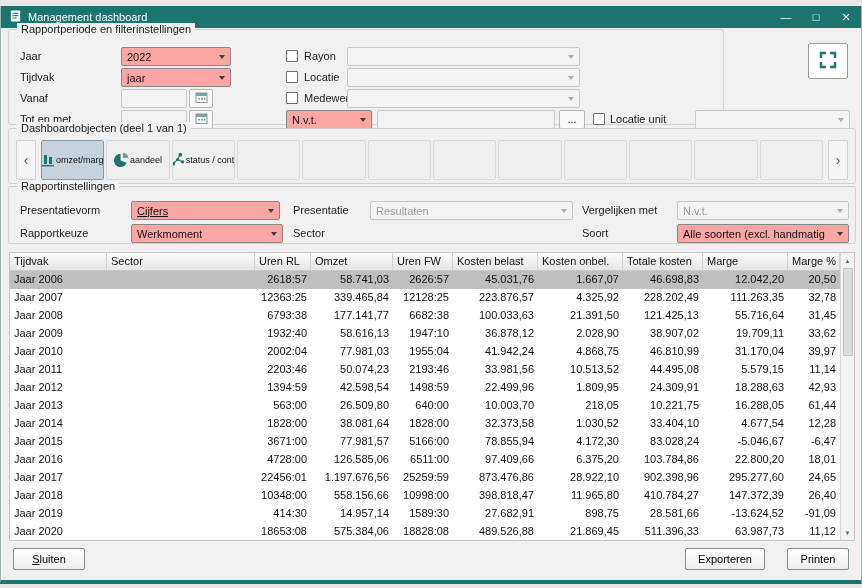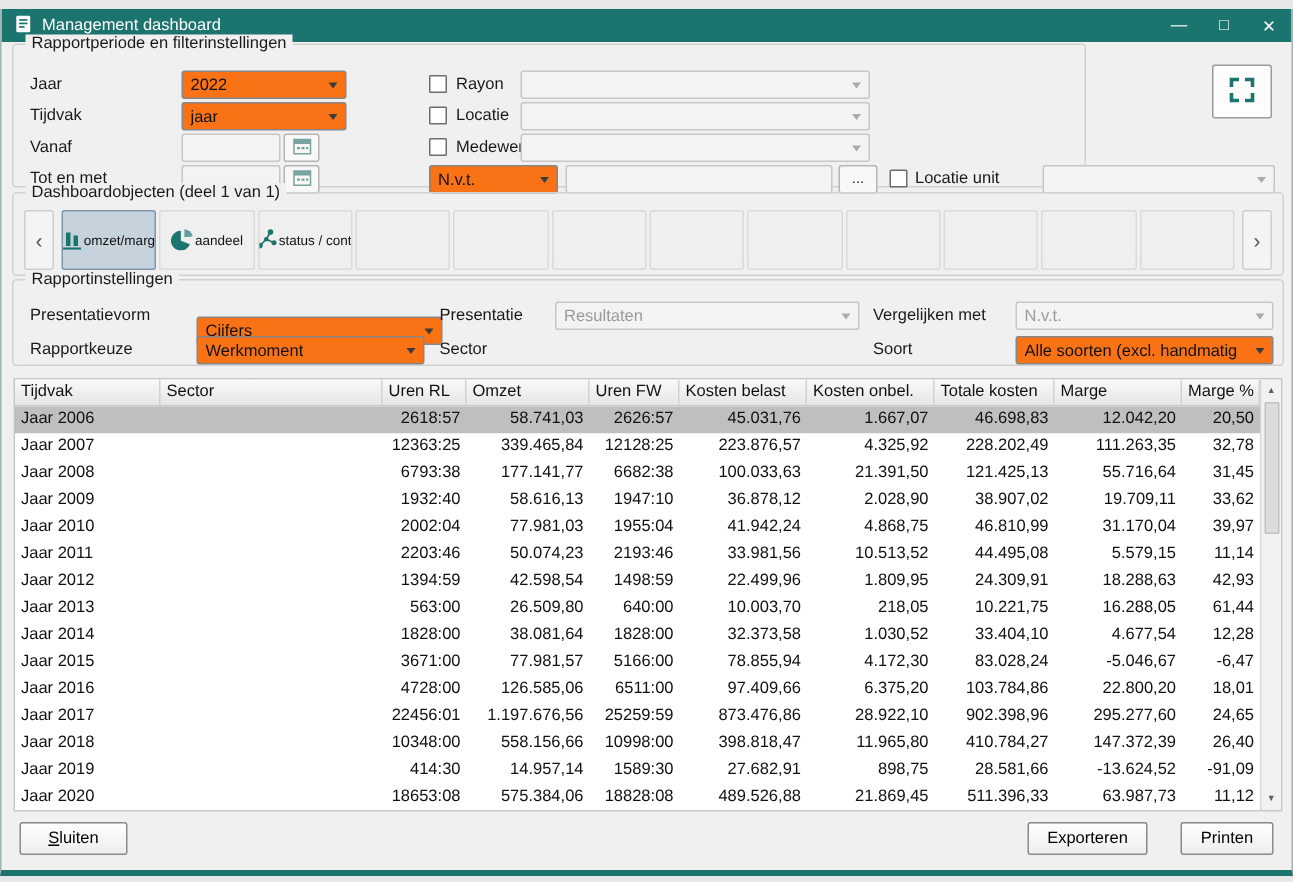--- a/index.html
+++ b/index.html
@@ -17,21 +17,21 @@
   .win-controls { margin-left:auto; display:flex; gap:16px; align-items:center; }
   .win-btn { color:#fff; font-size:11px; width:14px; text-align:center; cursor:default; }
 
   
   .group { position:absolute; border:1px solid #d2d2d2; border-radius:3px; }
   .group-title { position:absolute; top:-7px; left:8px; background:#f0f0f0; padding:0 4px;
                  font-size:11px; color:#1a1a1a; white-space:nowrap; }
 
   .lbl { position:absolute; font-size:11px; color:#1a1a1a; white-space:nowrap; }
 
-  .combo, .tbox { position:absolute; height:19px; background:#f97316; border:1px solid #868686;
+  .combo, .tbox { position:absolute; height:19px; background:#fca5a5; border:1px solid #868686;
                   border-radius:2px; font-size:11px; display:flex; align-items:center; overflow:hidden; }
   .combo { padding:0 16px 0 5px; }
   .combo::after { content:""; position:absolute; right:5px; top:7px; width:0; height:0;
                   border:3.5px solid transparent; border-top:4.5px solid #3c3c3c; }
   .combo.disabled, .tbox.disabled { background:#f3f3f3; border-color:#c7c7c7; color:#9a9a9a; }
   .combo.disabled::after { border-top-color:#ababab; }
   .combo-text { white-space:nowrap; overflow:hidden; }
 
   .icon-btn { position:absolute; border:1px solid #b5b5b5; background:#f8f8f8; border-radius:2px;
               display:flex; align-items:center; justify-content:center; }
@@ -240,21 +240,21 @@
     </div>
     <div class="nav-btn" style="right:7px; left:auto;">
         <span>›</span>
       </div>
   </div>
 
   <div class="group" style="left:7px; top:180px; width:848px; height:58px;">
     <span class="group-title">Rapportinstellingen</span>
 
     <span class="lbl" style="left:11px; top:17px;">Presentatievorm</span>
-    <div class="combo" style="left:122px; top:24px; width:164px;text-decoration:underline;">
+    <div class="combo" style="left:122px; top:14px; width:149px;text-decoration:underline;">
       <span class="combo-text">Cijfers</span>
     </div>
     <span class="lbl" style="left:284px; top:17px;">Presentatie</span>
     <div class="combo disabled" style="left:361px; top:14px; width:203px;">
       <span class="combo-text">Resultaten</span>
     </div>
     <span class="lbl" style="left:573px; top:17px;">Vergelijken met</span>
     <div class="combo disabled" style="left:668px; top:14px; width:172px;">
       <span class="combo-text">N.v.t.</span>
     </div>

